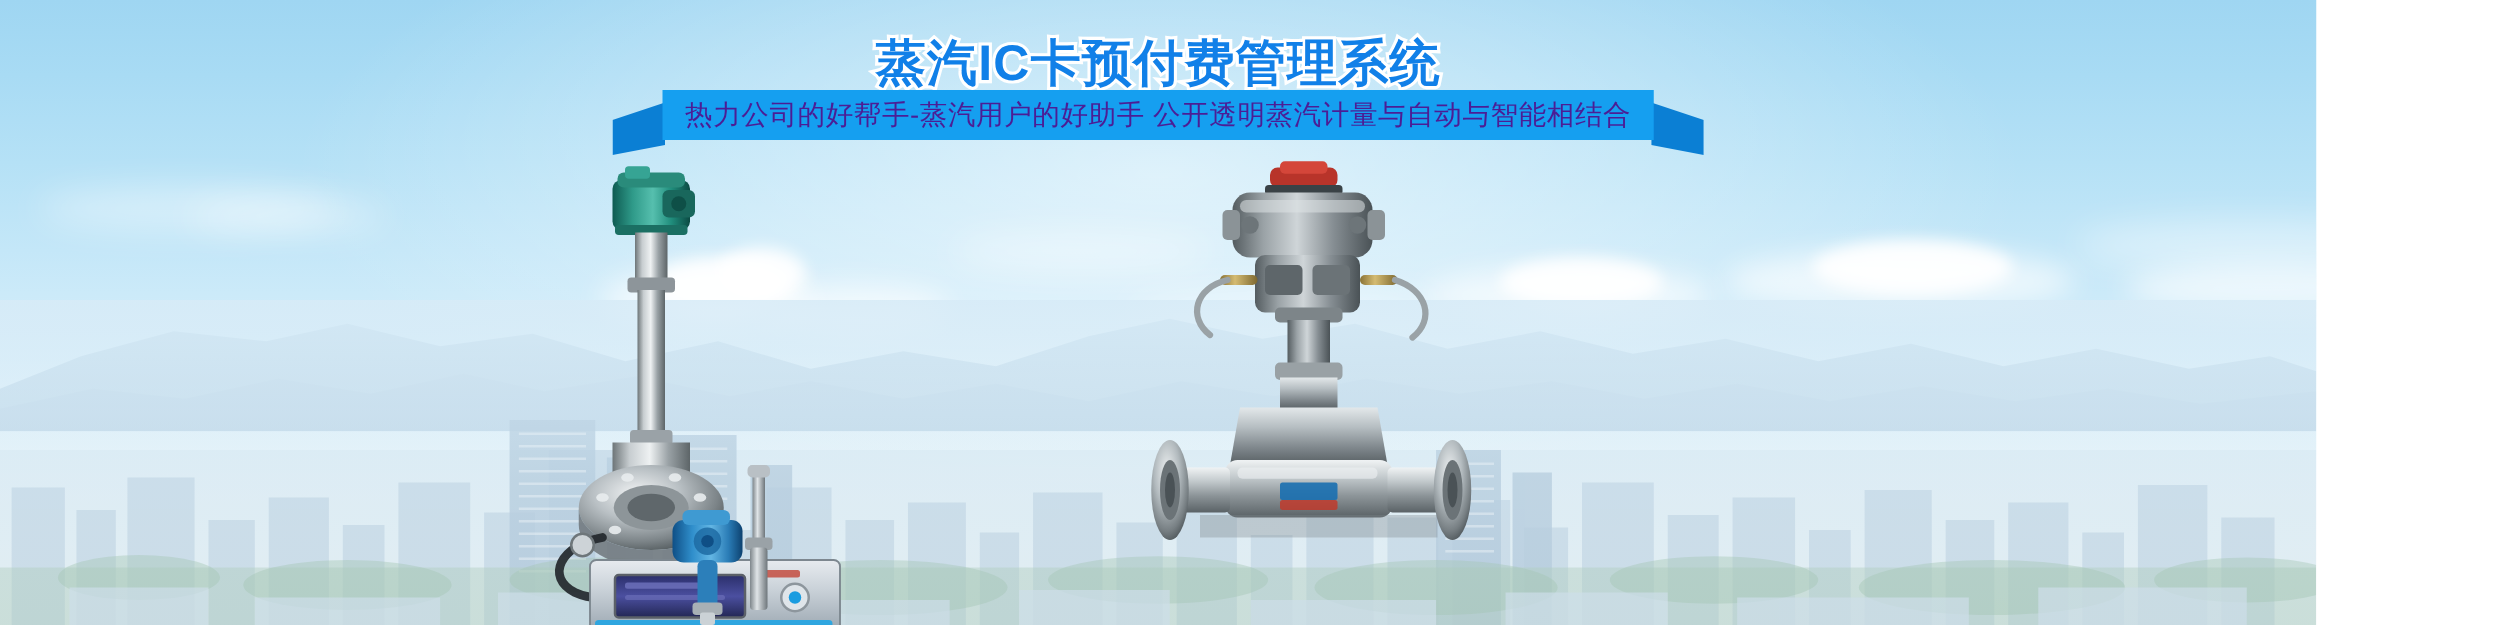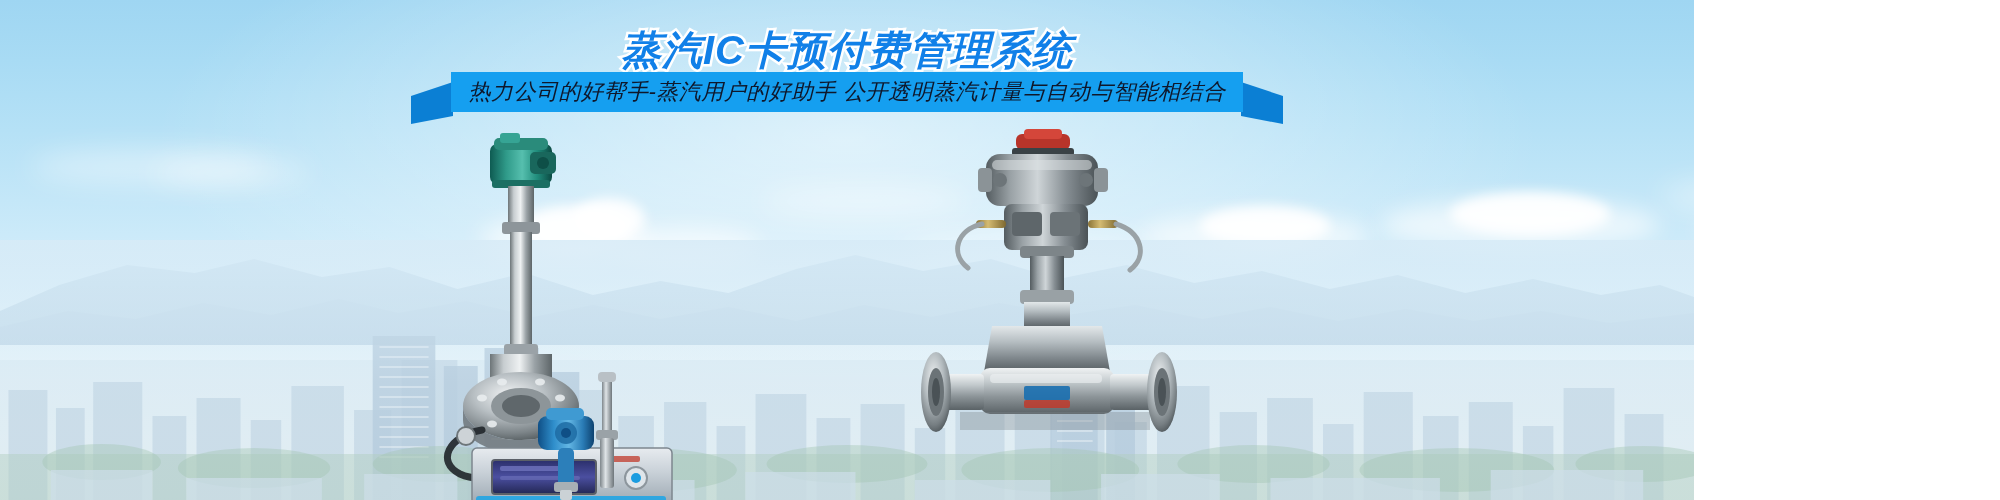--- a/index.html
+++ b/index.html
@@ -6,35 +6,34 @@
     margin: 0;
     padding: 0;
     background: #ffffff;
   }
   body {
     font-family: "Liberation Sans", "DejaVu Sans", sans-serif;
   }
 
   .banner {
     position: relative;
-    width: 1694px;
+    width: 1853px;
     height: 500px;
     overflow: hidden;
     background: linear-gradient(to bottom,
         #9fd6f2 0%,
         #a8dbf4 12%,
         #b5e1f6 26%,
         #c4e7f8 40%,
         #d3edfa 54%,
         #dff2fb 66%,
         #e8f4fa 76%,
         #eef5f8 86%,
         #f2f6f6 94%,
         #f0f3f2 100%);
-    font-style: italic;
   }
 
   
   .sky-glow {
     position: absolute;
     left: 50%;
     top: -120px;
     width: 1400px;
     height: 520px;
     margin-left: -700px;
@@ -119,21 +118,21 @@
     justify-content: center;
     align-items: flex-start;
   }
   .ribbon {
     position: relative;
     display: inline-block;
   }
   .ribbon-bar {
     position: relative;
     background: #159ff0;
-    color: #0f172a;
+    color: #4c1d95;
     font-size: 22px;
     line-height: 40px;
     height: 40px;
     padding: 0 18px;
     white-space: nowrap;
     letter-spacing: 0.5px;
     z-index: 2;
   }
   .ribbon-tail {
     position: absolute;

